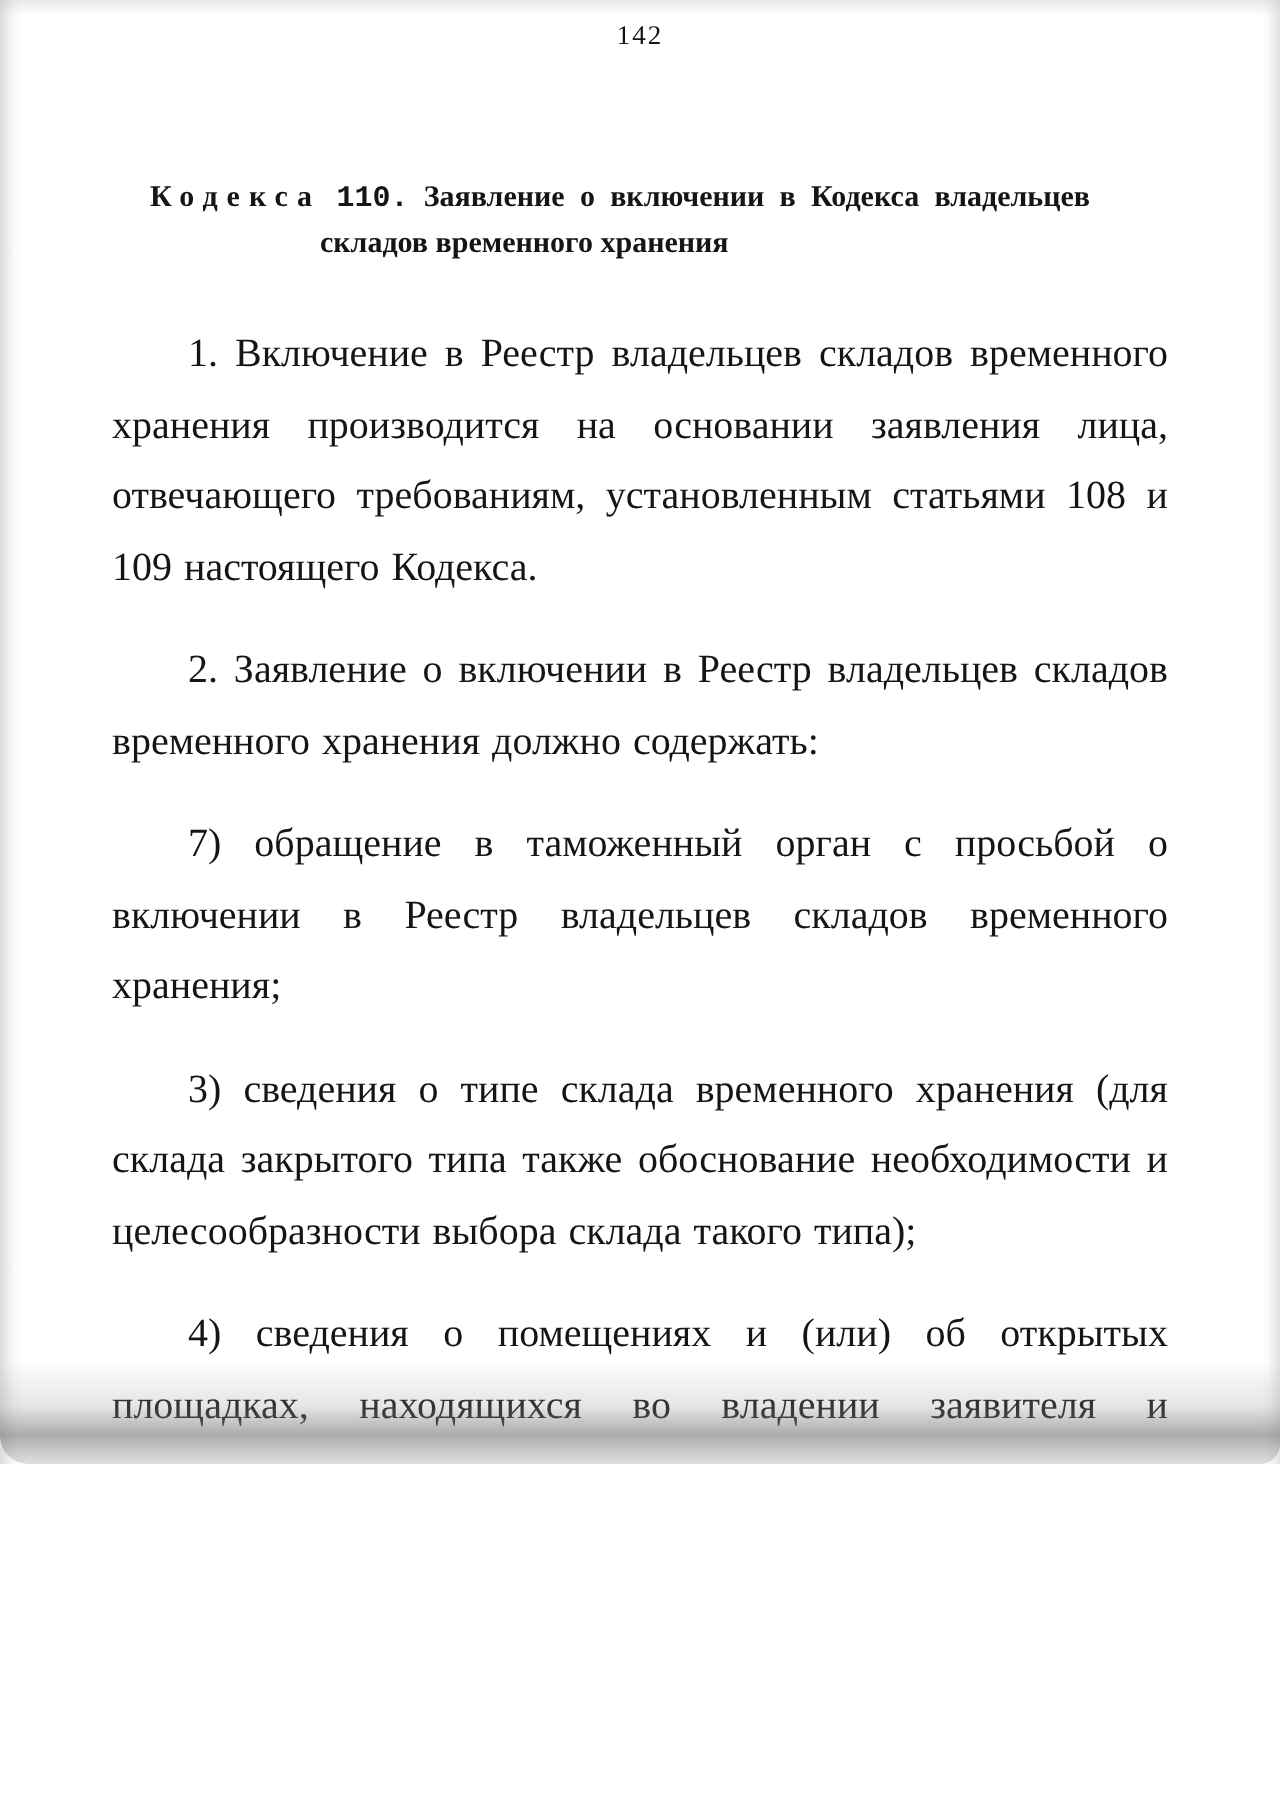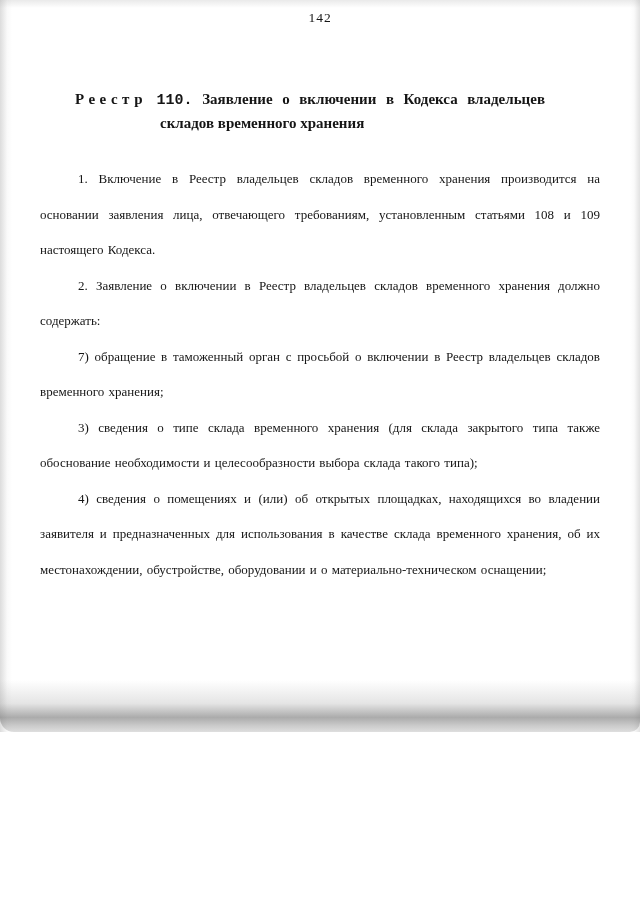--- a/index.html
+++ b/index.html
@@ -74,39 +74,39 @@
     letter-spacing: 0.30em;
   }
   .article-number {
     margin-right: 0;
     font-family: Liberation Mono, monospace;
   }
   .body-text {
     margin-top: 26px;
   }
   .body-text p {
-    margin: 0;
-    font-size: 13px;
+    margin: 16px;
+    font-size: 20px;
     line-height: 35.5px;
     text-align: justify;
     text-indent: 38px;
     word-spacing: 1px;
   }
 </style>
 </head>
 <body>
 
 <div class="page">
 
   <div class="page-number">142</div>
 
   <div class="content">
 
     <div class="article-heading">
-      <span class="article-label">Реестр</span>
+      <span class="article-label">Кодекса</span>
       <span class="article-number">110.</span>
       <span class="article-title">Заявление о включении в Кодекса владельцев складов временного хранения</span>
     </div>
 
     <div class="body-text">
       <p>1. Включение в Реестр владельцев складов временного хранения производится на основании заявления лица, отвечающего требованиям, установленным статьями 108 и 109 настоящего Кодекса.</p>
       <p>2. Заявление о включении в Реестр владельцев складов временного хранения должно содержать:</p>
       <p>7) обращение в таможенный орган с просьбой о включении в Реестр владельцев складов временного хранения;</p>
       <p>3) сведения о типе склада временного хранения (для склада закрытого типа также обоснование необходимости и целесообразности выбора склада такого типа);</p>
       <p>4) сведения о помещениях и (или) об открытых площадках, находящихся во владении заявителя и предназначенных для использования в качестве склада временного хранения, об их местонахождении, обустройстве, оборудовании и о материально-техническом оснащении;</p>

